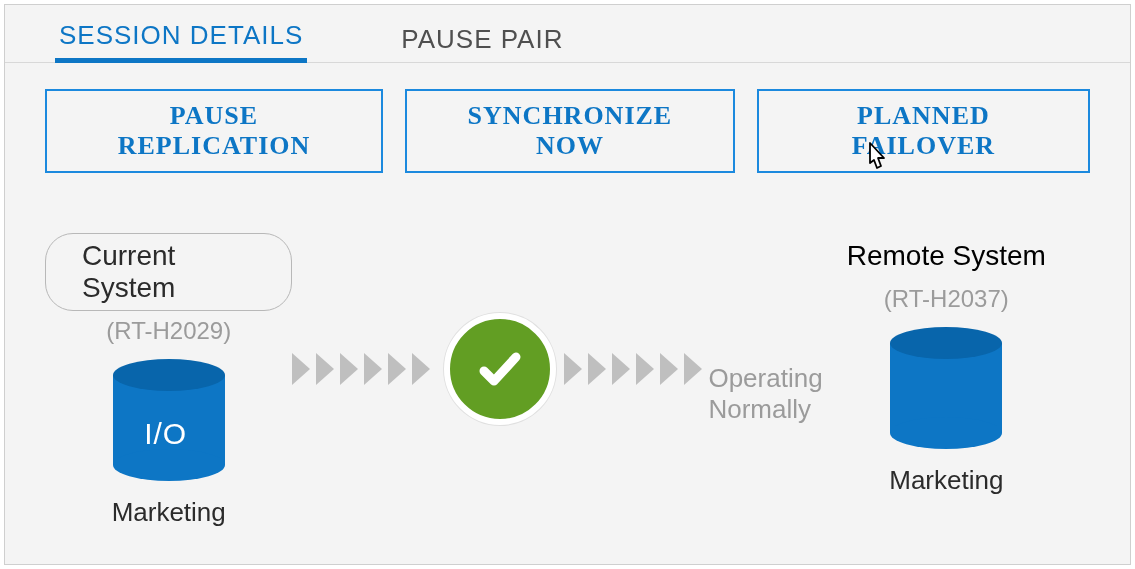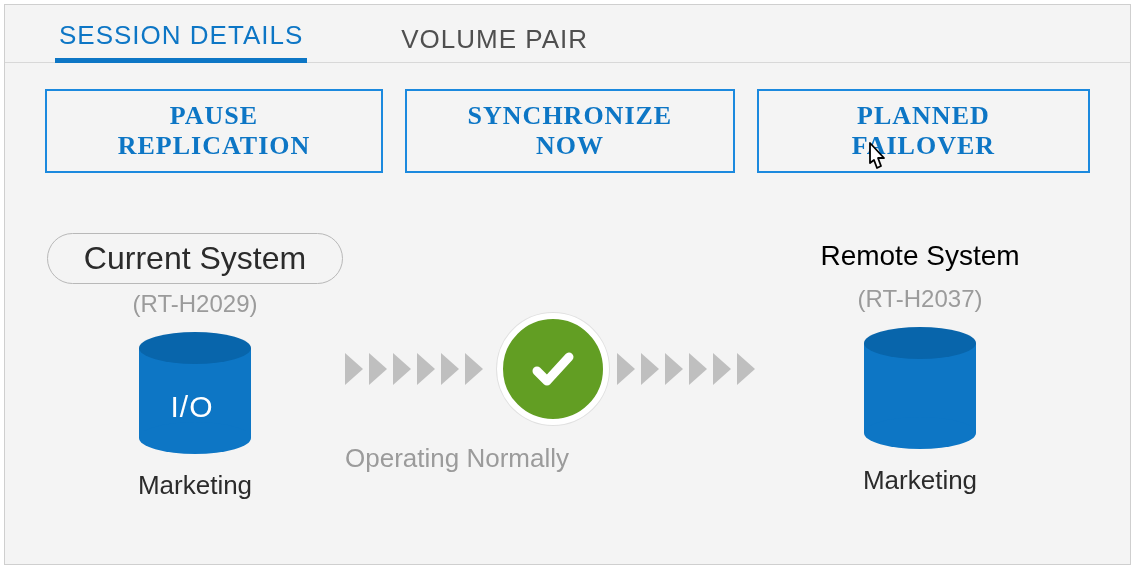--- a/index.html
+++ b/index.html
@@ -92,21 +92,21 @@
   .system{
     display:flex;
     flex-direction:column;
     align-items:center;
     width:300px;
   }
   .sys-title-pill{
     border:1px solid #b8b8b8;
     border-radius:28px;
     padding:6px 36px;
-    font-size:32px;
+    font-size:28px;
     color:#2b2b2b;
   }
   .sys-title-plain{
     font-size:28px;
     color:#000000;
     padding:7px 0;
   }
   .sys-id{
     color:var(--light-gray);
     font-size:24px;
@@ -147,22 +147,21 @@
     top:58px;
     text-align:center;
     color:#fff;
     font-size:30px;
     letter-spacing:1px;
   }
 
   
   .center{
     display:flex;
-    flex-direction:column;
-    align-items:flex-start;
+    align-items:flex-end;
     margin-top:80px;
     flex:1;
   }
   .flow{
     display:flex;
     align-items:center;
     gap:0;
   }
   .chevs{
     display:flex;
@@ -191,21 +190,21 @@
     margin-top:18px;
   }
 </style>
 </head>
 <body>
 
 <div class="panel">
 
   <div class="tabs">
     <div class="tab active">SESSION DETAILS</div>
-    <div class="tab">VOLUME PAIR</div>
+    <div class="tab">PAUSE PAIR</div>
   </div>
 
   <div class="actions">
     <button class="btn">PAUSE REPLICATION</button>
     <button class="btn">SYNCHRONIZE NOW</button>
     <button class="btn">PLANNED FAILOVER</button>
   </div>
 
   <span class="cursor-icon">
     <svg width="34" height="40" viewBox="0 0 34 40">

